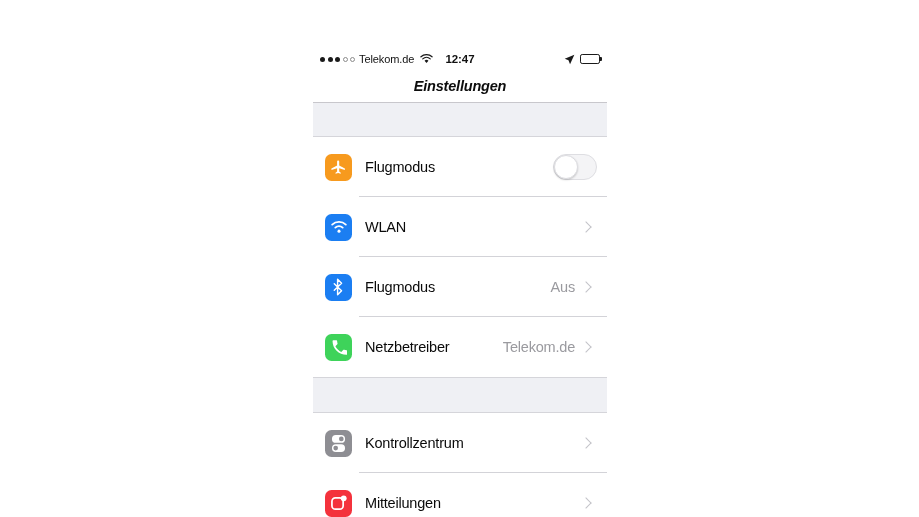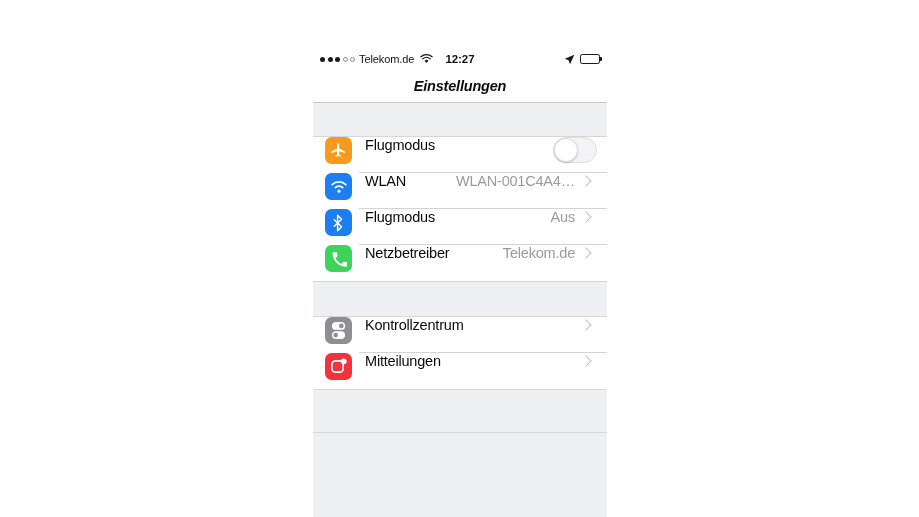--- a/index.html
+++ b/index.html
@@ -50,21 +50,21 @@
 
   
   .scroll{flex:1 1 auto;background:#eff0f4;display:flex;flex-direction:column;overflow:hidden;}
   .gap{background:#eff0f4;flex:0 0 auto;border-bottom:1px solid #d5d5da;}
   .gap.first{height:33px;border-top:0;}
   .gap.mid{height:34px;border-top:1px solid #d5d5da;}
   .gap.last{height:42px;border-top:1px solid #d5d5da;border-bottom:1px solid #d5d5da;}
 
   .group{background:#ffffff;}
   .row{
-    height:36px;display:flex;align-items:flex-start;
+    height:60px;display:flex;align-items:center;
     padding-left:12px;box-sizing:border-box;position:relative;
     background:#ffffff;
   }
   .row .sep{
     position:absolute;left:46px;right:0;bottom:0;height:1px;background:#d3d3d8;
   }
   .row:last-child .sep{display:none;}
 
   .ic{
     width:27px;height:27px;border-radius:6.5px;flex:0 0 27px;
@@ -128,21 +128,21 @@
       <span class="carrier">Telekom.de</span>
       <span style="margin-left:2px;">
         <svg width="13" height="10" viewBox="0 0 13 10">
           <path d="M6.5 8.9 4.55 6.75a2.9 2.9 0 0 1 3.9 0z" fill="#1a1a1a"></path>
           <path d="M2.75 4.85a5.6 5.6 0 0 1 7.5 0" stroke="#1a1a1a" stroke-width="1.25" fill="none" stroke-linecap="round"></path>
           <path d="M0.95 2.75a8.3 8.3 0 0 1 11.1 0" stroke="#1a1a1a" stroke-width="1.25" fill="none" stroke-linecap="round"></path>
         </svg>
       </span>
     </div>
 
-    <div class="sb-center">12:27</div>
+    <div class="sb-center">12:47</div>
 
     <div class="sb-right">
       <span>
         <svg width="11" height="11" viewBox="0 0 12 12">
           <path d="M11.3 0.7 0.8 5.3l4.1 1.6 1.7 4.2z" fill="#1a1a1a"></path>
         </svg>
       </span>
       <span class="batt">
         <span class="batt-fill" style="width:80%"></span>
         <span class="batt-cap"></span>
@@ -175,21 +175,20 @@
 
       <div class="row">
         <span class="ic" style="background:#1b7ef2;">
           <svg width="18" height="14" viewBox="0 0 20 15">
             <circle cx="10" cy="12.1" r="1.7" fill="#fff"></circle>
             <path d="M5.9 8.2a6.1 6.1 0 0 1 8.2 0" stroke="#fff" stroke-width="2" fill="none" stroke-linecap="round"></path>
             <path d="M2.4 4.8a11 11 0 0 1 15.2 0" stroke="#fff" stroke-width="2" fill="none" stroke-linecap="round"></path>
           </svg>
         </span>
         <span class="label">WLAN</span>
-        <span class="value">WLAN-001C4A4…</span>
         <span class="chev"></span>
         <span class="sep"></span>
       </div>
 
       <div class="row">
         <span class="ic" style="background:#1b7ef2;">
           <svg width="11" height="18" viewBox="0 0 12 20">
             <path d="M5 10 1.3 6.4M5 10 1.3 13.6M5 1.3v17.4l4.4-4.6L5 10l4.4-4.1z" stroke="#fff" stroke-width="1.6" fill="none" stroke-linejoin="round" stroke-linecap="round"></path>
           </svg>
         </span>

